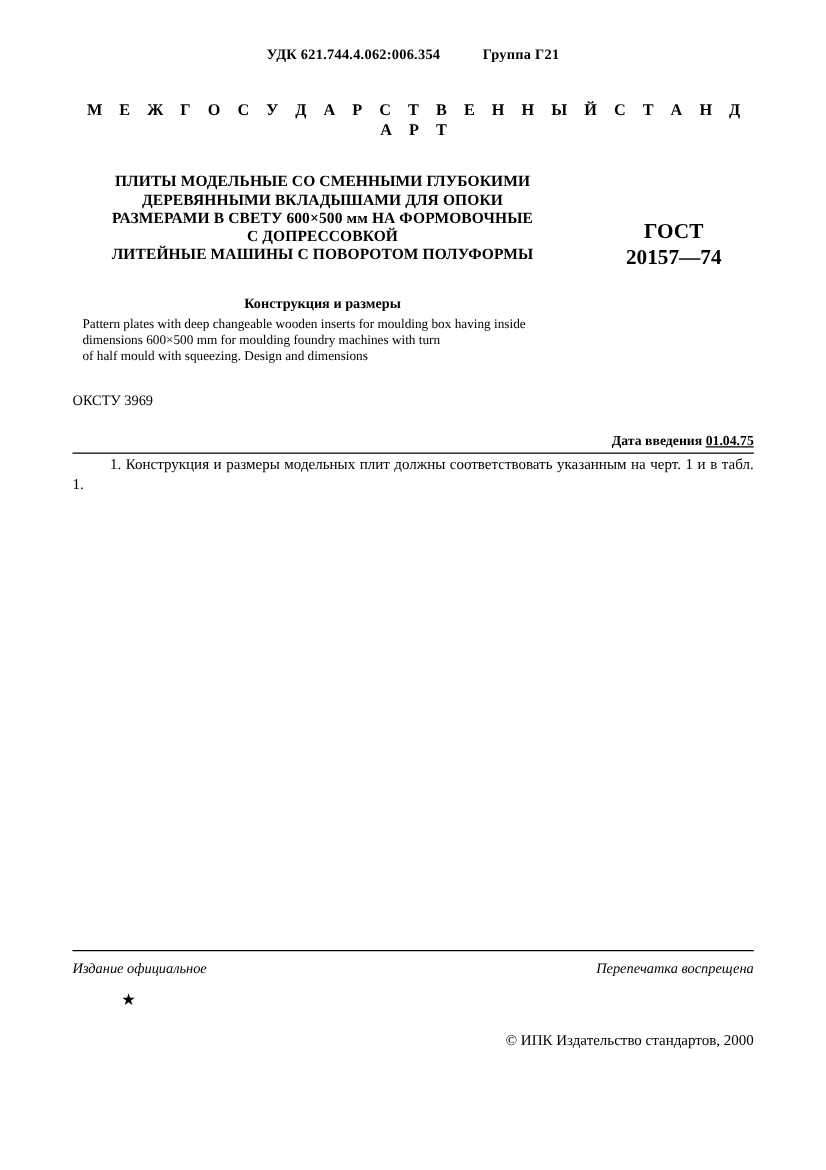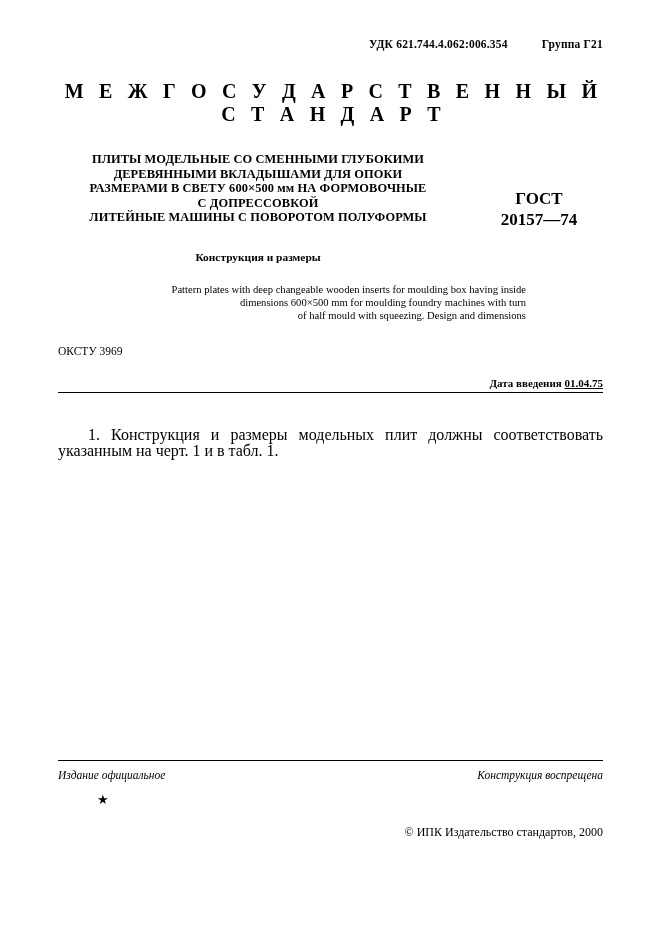--- a/index.html
+++ b/index.html
@@ -26,33 +26,33 @@
   .content {
     position: absolute;
     left: 58px;
     top: 38px;
     width: 545px;
   }
 
   
   .header-row {
     display: flex;
-    justify-content: flex-end;
+    justify-content: center;
     align-items: baseline;
     font-size: 11.5px;
     font-weight: bold;
     letter-spacing: 0.2px;
   }
   .udk { white-space: nowrap; }
   .group { white-space: nowrap; margin-left: 34px; }
 
   
   .std-line {
     text-align: center;
-    font-size: 20px;
+    font-size: 13px;
     font-weight: bold;
     letter-spacing: 5.2px;
     margin-top: 30px;
     margin-left: 6px;
   }
 
   
   .title-block {
     position: relative;
     margin-top: 26px;
@@ -82,23 +82,23 @@
     text-align: center;
     font-size: 17px;
     font-weight: bold;
     line-height: 21px;
   }
   .gost .g-num { display: block; }
 
   
   .eng {
     width: 460px;
-    margin-top: 20px;
+    margin-top: 4px;
     margin-left: 8px;
-    text-align: right;
+    text-align: left;
     font-size: 10.6px;
     line-height: 13.2px;
   }
   .eng span { display: block; }
 
   
   .okstu {
     margin-top: 22px;
     font-size: 11.5px;
   }
@@ -114,22 +114,21 @@
     text-decoration: underline;
   }
   .rule {
     margin-top: 3px;
     border-top: 1.4px solid #000;
     width: 100%;
   }
 
   
   .para {
-    margin-top: 34px;
-    font-size: 16px;
+    font-size: 12px;
     line-height: 16px;
     text-indent: 30px;
     text-align: justify;
   }
 
   
   .footer {
     position: absolute;
     left: 58px;
     top: 748px;
@@ -205,21 +204,21 @@
     <div class="rule"></div>
 
     <div class="para">1. Конструкция и размеры модельных плит должны соответствовать указанным на черт. 1 и в табл. 1.</div>
 
   </div>
 
   <div class="footer">
     <div class="footer-rule"></div>
     <div class="footer-row">
       <div>Издание официальное</div>
-      <div>Конструкция воспрещена</div>
+      <div>Перепечатка воспрещена</div>
     </div>
     <div class="star">★</div>
     <div class="copyright">
       <span>© ИПК Издательство стандартов, 2000</span>
     </div>
   </div>
 
 </div>
 
 </body></html>

